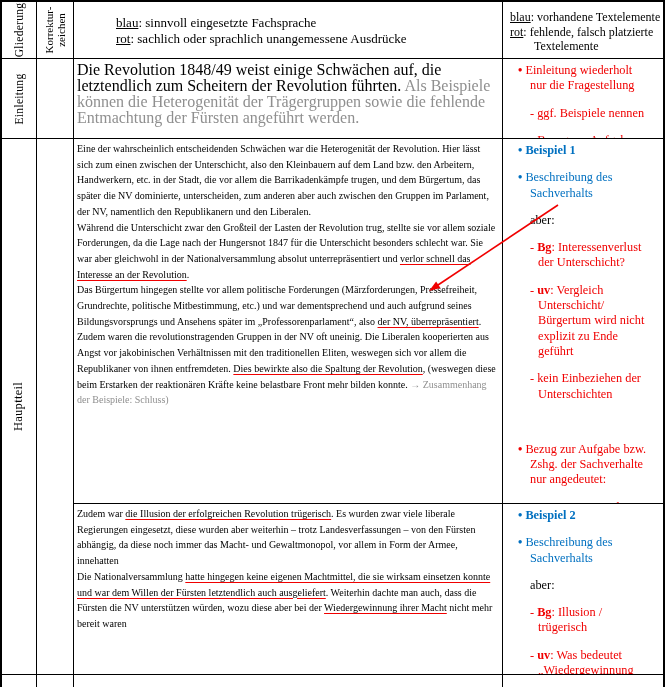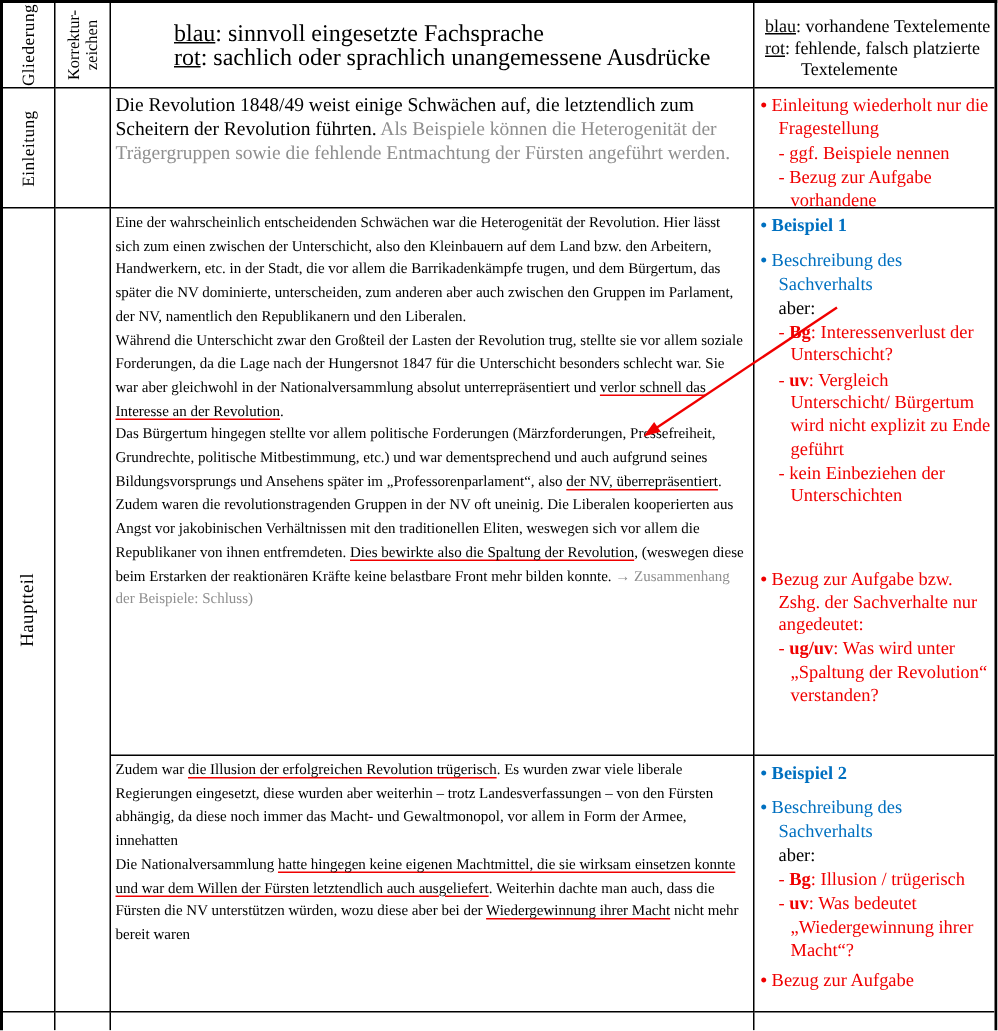--- a/index.html
+++ b/index.html
@@ -17,33 +17,33 @@
     overflow:hidden;
   }
   .cell{box-sizing:border-box;border-right:1px solid #000;border-bottom:1px solid #000;overflow:hidden;}
   .cell.nr{border-right:none;}
   .cell.nb{border-bottom:none;}
   .rotcell{display:flex;align-items:center;justify-content:center;}
   .rot{transform:rotate(-90deg);white-space:nowrap;font-size:11.5px;letter-spacing:.3px;}
   .rot2{transform:rotate(-90deg);font-size:11px;line-height:12px;text-align:center;}
   .span2{grid-row:3/5;}
   
-  .legend-main{padding:13px 2px 5px 42px;font-size:16px;line-height:15.5px;}
+  .legend-main{padding:13px 2px 5px 42px;font-size:13px;line-height:15.5px;}
   .legend-right{padding:8px 2px 0 7px;font-size:12px;line-height:14.6px;}
   .legend-right .indent{padding-left:24px;}
   .seg-u{text-decoration:underline;text-decoration-thickness:1px;}
   
   .maintext{padding:2px 4px 0 3px;font-size:10px;line-height:15.7px;text-align:left;}
   .maintext .para{margin:0;}
-  .einl-text{padding:3px 4px 4px 3px;font-size:13px;line-height:16px;}
+  .einl-text{padding:3px 4px 4px 3px;font-size:16px;line-height:16px;}
   .seg-gray{color:#8f8f8f;}
   .seg-ured{text-decoration:underline;text-decoration-color:#f00000;text-decoration-thickness:1px;text-underline-offset:2px;}
   
   .comments{padding:2px 1px 0 3px;font-size:12.3px;line-height:15.3px;}
-  .citem{margin:1px;}
+  .citem{margin:12px;}
   .k-bullet{padding-left:12px;text-indent:-12px;}
   .k-dash{padding-left:20px;text-indent:-8px;}
   .k-plain{padding-left:12px;}
   .c-red{color:#f00000;}
   .c-blue{color:#0070c0;}
   .c-black{color:#000;}
   .b{font-weight:bold;}
   .marker{font-weight:bold;}
   .k-dash .marker{font-weight:normal;}
   

